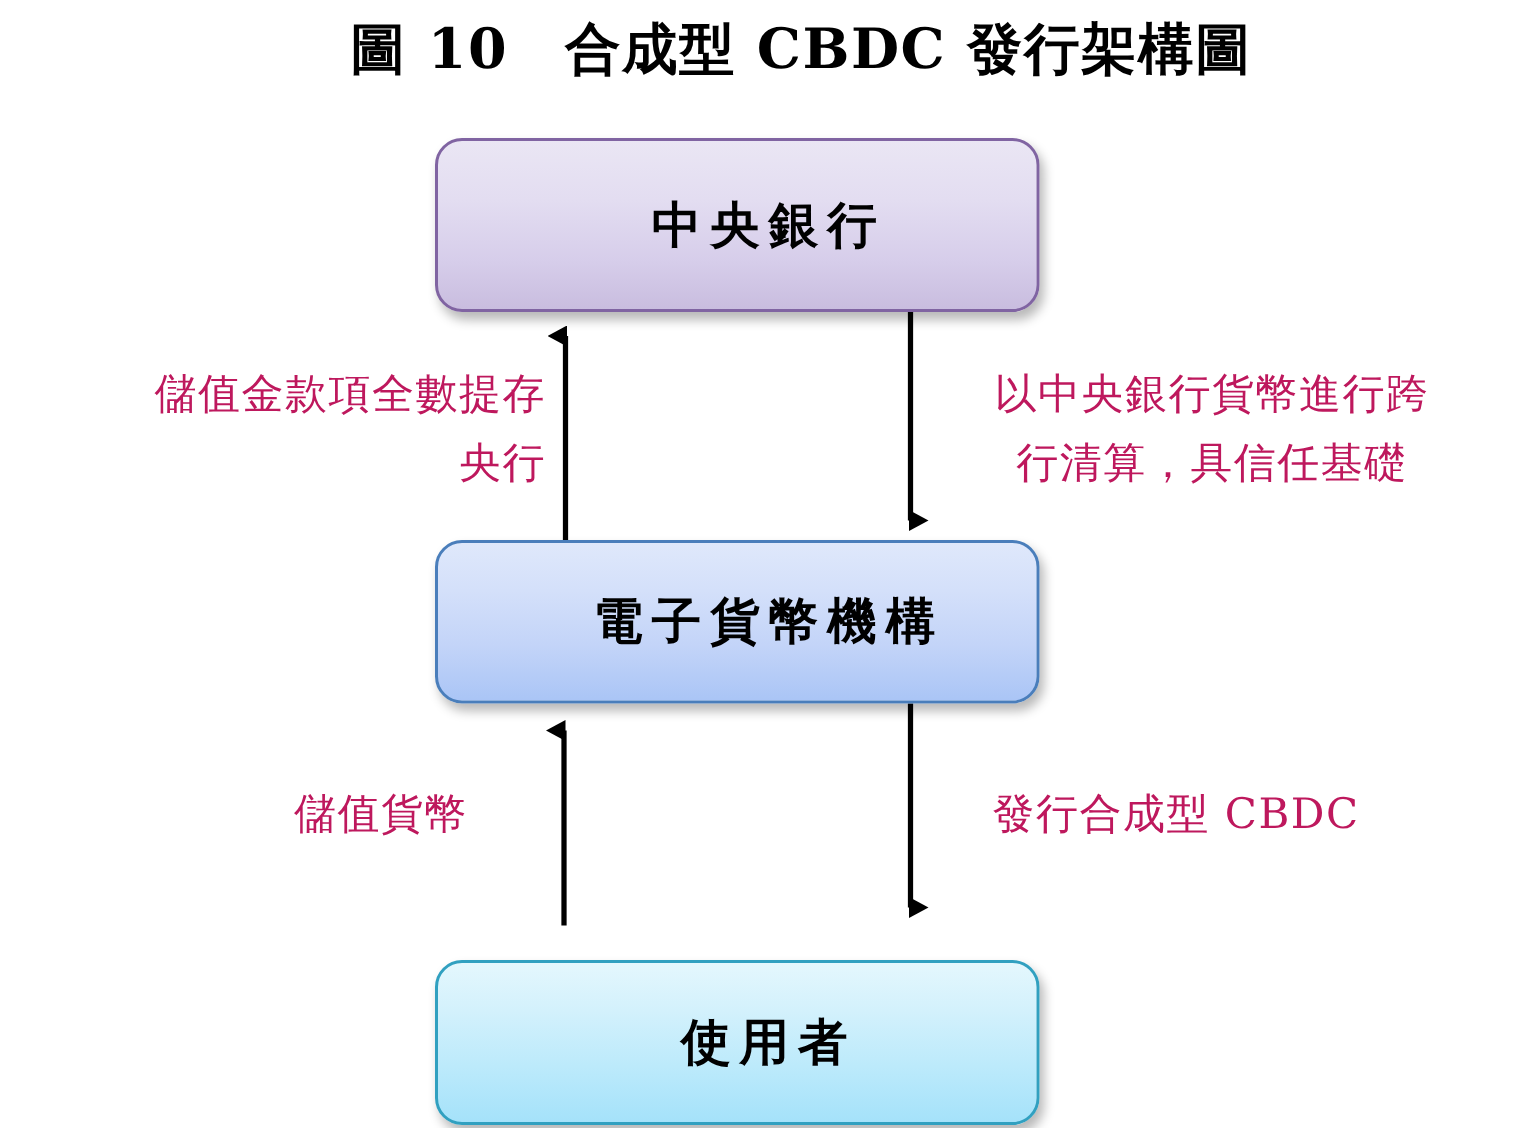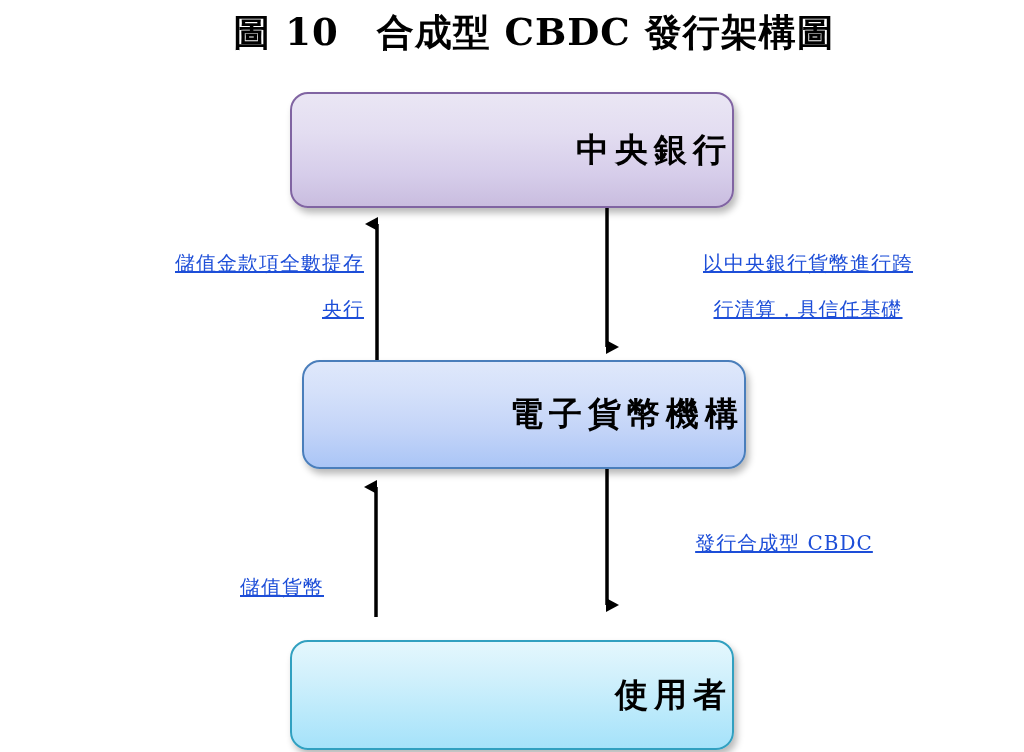--- a/index.html
+++ b/index.html
@@ -28,26 +28,26 @@
     letter-spacing: 1px;
     white-space: pre;
     font-family: "DejaVu Serif", "Liberation Serif", serif;
     margin-left: 22px;
   }
 
   
   .node {
     position: absolute;
     left: 290px;
-    width: 444px;
+    width: 403px;
     border-radius: 18px;
     box-sizing: border-box;
     display: flex;
     align-items: center;
-    justify-content: flex-end;
+    justify-content: center;
     box-shadow: 3px 5px 7px rgba(0,0,0,0.28);
     padding-left: 36px;
   }
   .node-label {
     font-size: 33px;
     font-weight: bold;
     letter-spacing: 6px;
     text-indent: 6px;
     font-family: "DejaVu Serif", "Liberation Serif", serif;
     color: #000000;
@@ -57,21 +57,20 @@
     top: 92px;
     height: 116px;
     border: 2px solid #8064a2;
     background: linear-gradient(to bottom, #eae6f4 0%, #e3ddf1 35%, #d6cdea 72%, #c9bddf 100%);
   }
   #node-emi {
     top: 360px;
     height: 109px;
     border: 2px solid #4a7ebb;
     background: linear-gradient(to bottom, #dfe8fb 0%, #d4e0fa 30%, #c3d4f8 65%, #aac5f6 100%);
-    margin-left: 12px;
   }
   #node-user {
     top: 640px;
     height: 110px;
     border: 2px solid #31a0c0;
     background: linear-gradient(to bottom, #e4f7fd 0%, #d3f1fc 30%, #bceafb 65%, #a5e2fa 100%);
   }
 
   
   #arrow-layer {
@@ -79,46 +78,44 @@
     left: 0;
     top: 0;
     width: 1024px;
     height: 752px;
     pointer-events: none;
   }
 
   
   .edge-label {
     position: absolute;
-    font-size: 20px;
+    font-size: 28px;
     line-height: 46px;
     letter-spacing: 1px;
     white-space: pre-line;
     font-family: "DejaVu Serif", "Liberation Serif", serif;
-    color: #1d4ed8;
-    text-decoration: underline;
+    color: #be185d;
   }
   #label-deposit-to-cb {
     left: 24px;
     top: 240px;
     width: 340px;
     text-align: right;
   }
   #label-settlement {
     left: 622px;
     top: 240px;
     width: 372px;
     text-align: center;
   }
   #label-stored-value {
     left: 196px;
     top: 520px;
     width: 172px;
-    text-align: center;
-    margin-top: 44px;
+    text-align: left;
   }
   #label-issue-scbdc {
     left: 624px;
     top: 520px;
     width: 320px;
     text-align: center;
   }
 </style>
 </head>
 <body>

